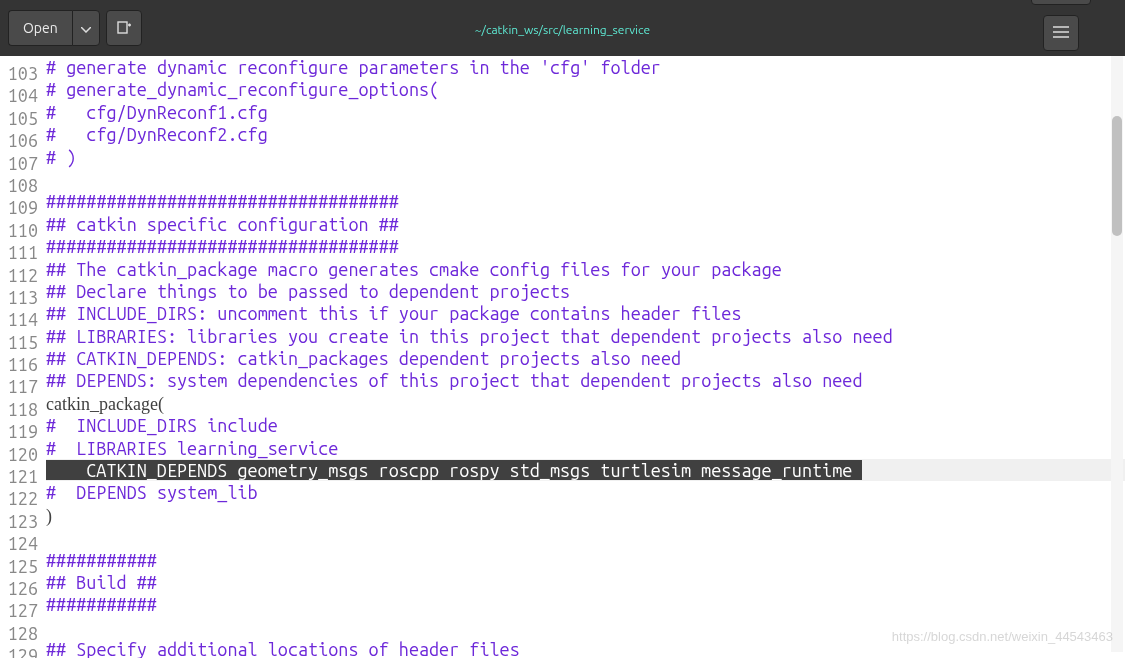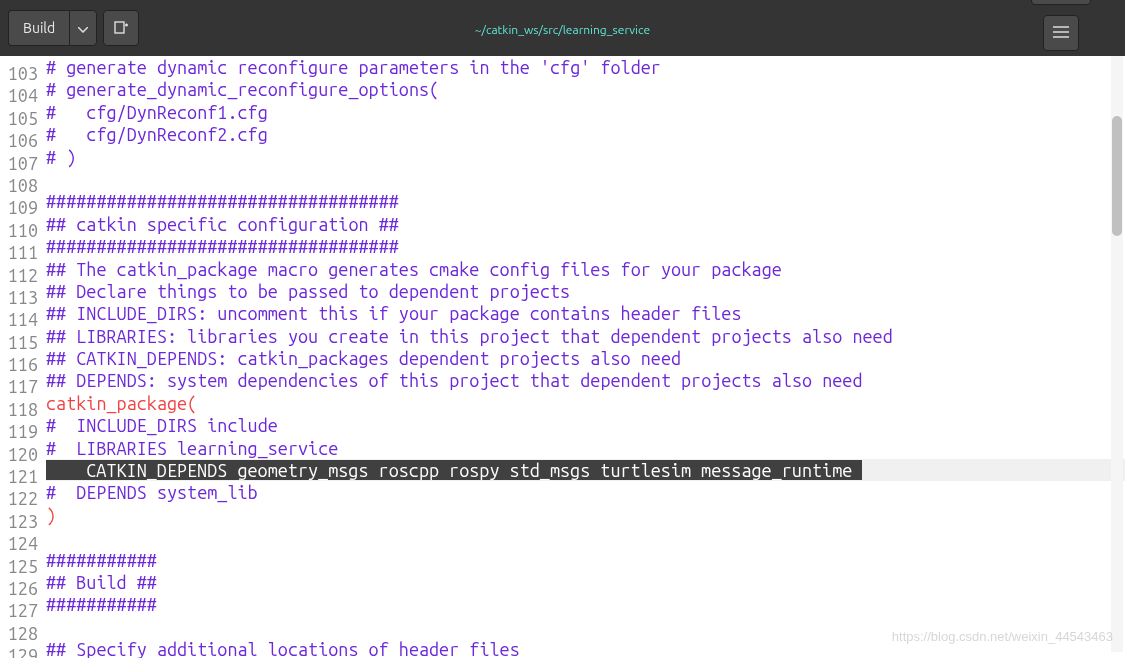--- a/index.html
+++ b/index.html
@@ -91,21 +91,21 @@
     .code {
       flex: 1;
       white-space: pre;
       color: #333;
       padding-left: 4px;
       overflow: hidden;
     }
     .code .line { height: 22.4px; display: block; }
     .code .line.current { background: #f0f0f0; }
     .comment { color: #6d28d9; }
-    .plain { color: #ef4444; }
+    .plain { color: #404040; font-family: Liberation Serif, serif; }
     .highlight {
       background: #404040;
       color: #fff;
       padding: 0 10px;
     }
     .scrollbar {
       position: absolute;
       right: 2px;
       top: 56px;
       width: 12px;
@@ -129,21 +129,21 @@
       color: rgba(120,120,120,0.3);
       font-family: sans-serif;
     }
   </style>
 </head>
 <body>
 
 <div class="titlebar">
   <div class="tb-left">
     <div class="btn-combined">
-      <div class="btn">Build</div>
+      <div class="btn">Open</div>
       <div class="btn dd">
         <span>
           <svg width="10" height="6" viewBox="0 0 10 6">
               <path d="M0 0 L5 5 L10 0" fill="none" stroke="#ddd" stroke-width="1.5"></path>
             </svg>
         </span>
       </div>
     </div>
     <div class="btn icon-only">
       <span>

